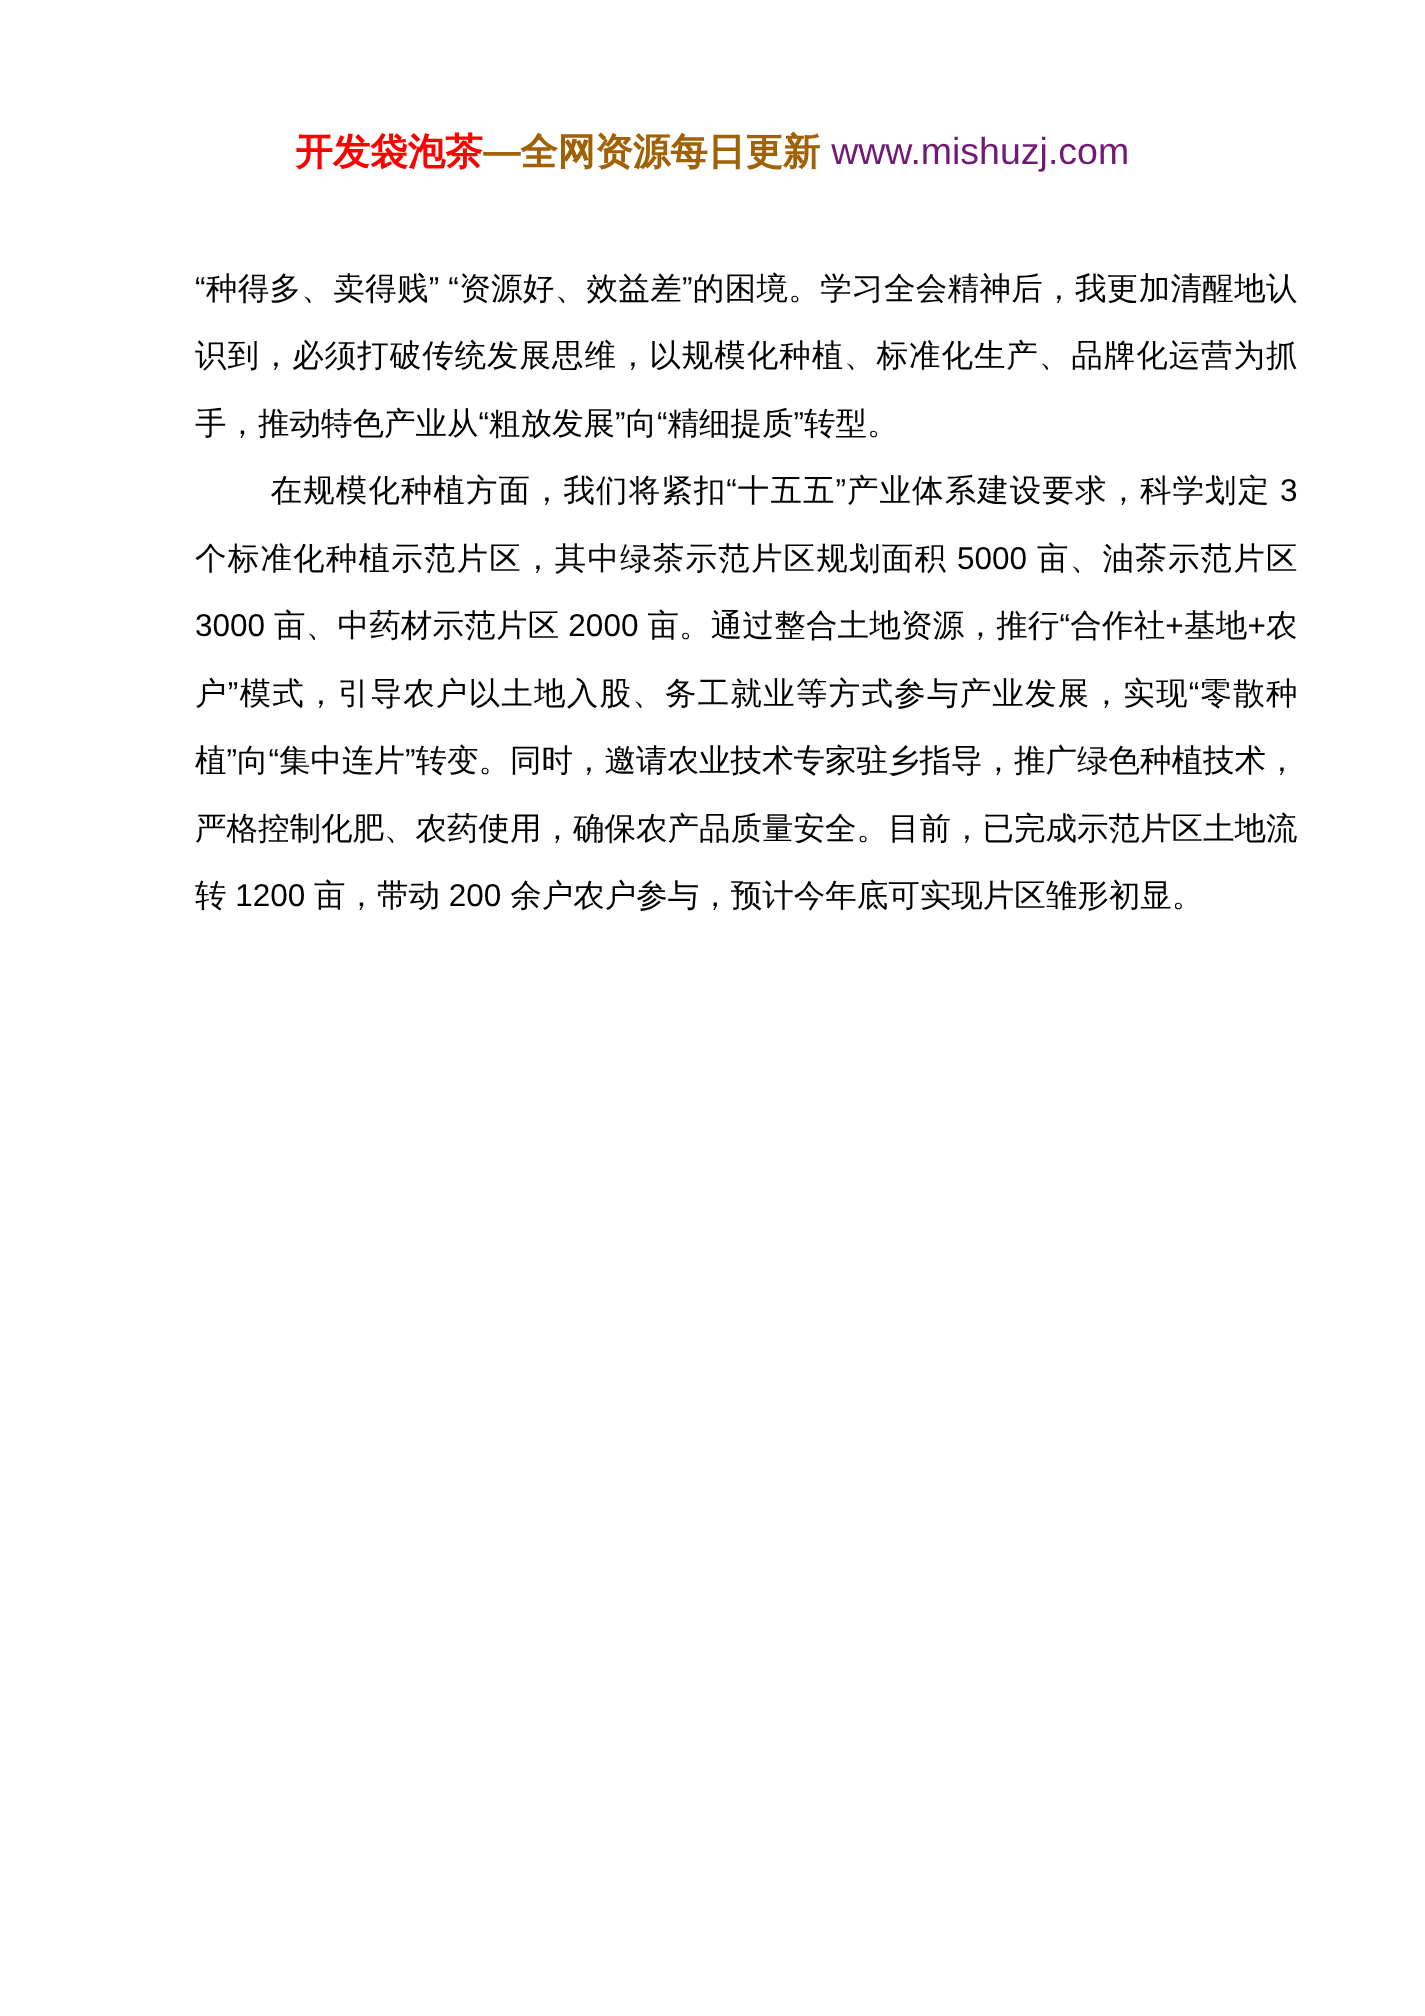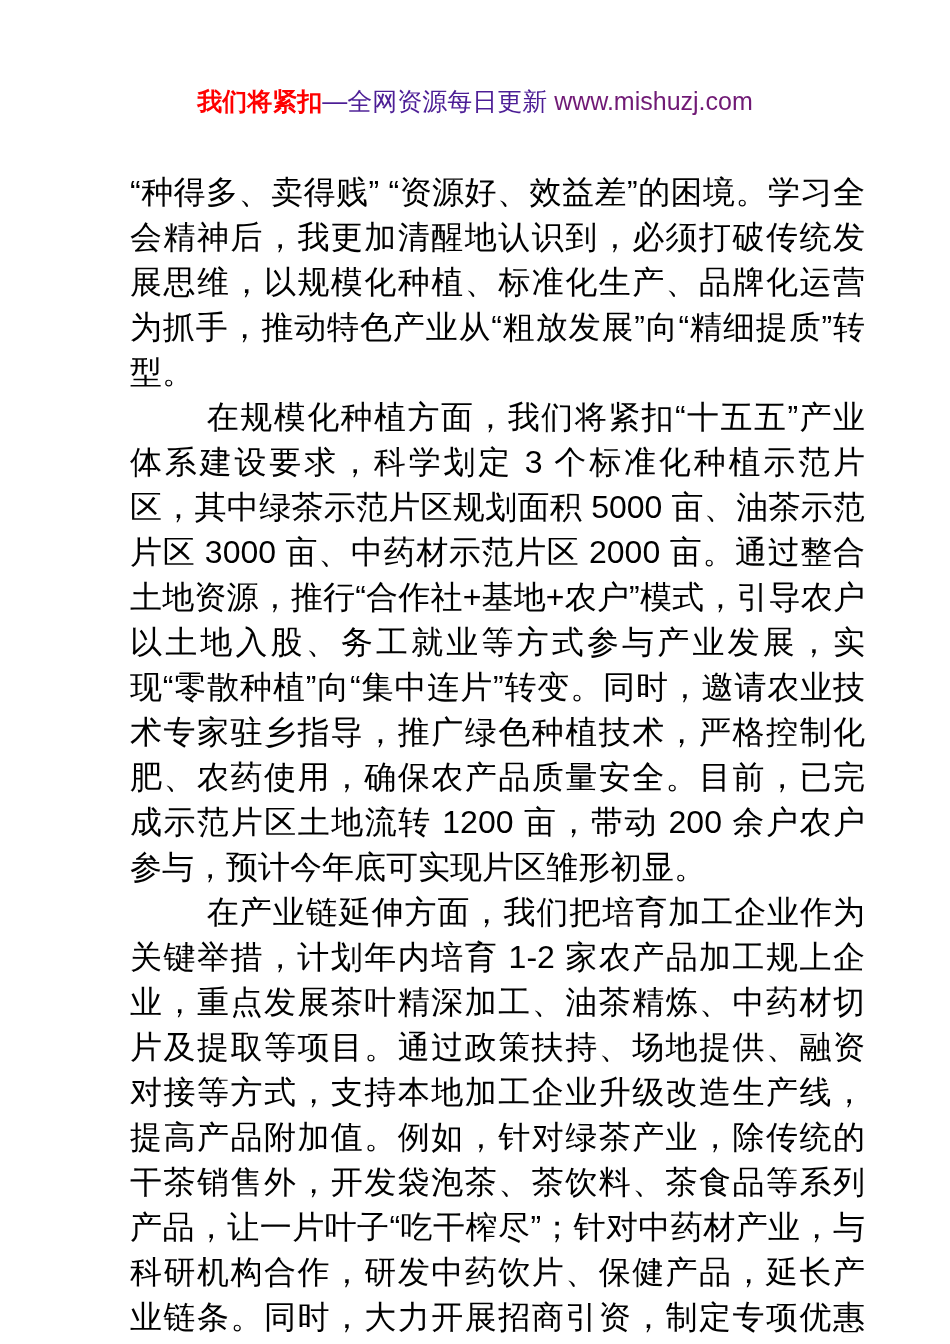--- a/index.html
+++ b/index.html
@@ -20,53 +20,52 @@
     text-align: center;
     font-size: 25px;
     line-height: 26px;
     white-space: pre;
   }
   .site-name {
     color: #fe0000;
     font-weight: bold;
   }
   .tagline {
-    color: #4c1d95;
-    font-weight: normal;
+    color: #a16207;
+    font-weight: bold;
     text-align: center;
   }
   .site-url {
     color: #701a75;
     font-weight: normal;
     cursor: pointer;
   }
   .content {
     margin: 56px 85px 0 130px;
     width: 735px;
     color: #000000;
   }
   .para {
     margin: 0;
-    font-size: 32px;
+    font-size: 21px;
     line-height: 45px;
     text-align: justify;
     text-justify: inter-ideograph;
     text-indent: 2.4em;
     color: #000000;
   }
   .para.no-indent {
     text-indent: 0;
   }
 </style>
 </head>
 <body>
 
 <div class="page">
 
-  <div class="header"><span class="site-name">我们将紧扣</span><span class="tagline">—全网资源每日更新 </span><span class="site-url">www.mishuzj.com</span></div>
+  <div class="header"><span class="site-name">开发袋泡茶</span><span class="tagline">—全网资源每日更新 </span><span class="site-url">www.mishuzj.com</span></div>
 
   <div class="content">
     <p class="para no-indent">“种得多、卖得贱” “资源好、效益差”的困境。学习全会精神后，我更加清醒地认识到，必须打破传统发展思维，以规模化种植、标准化生产、品牌化运营为抓手，推动特色产业从“粗放发展”向“精细提质”转型。</p>
     <p class="para">在规模化种植方面，我们将紧扣“十五五”产业体系建设要求，科学划定 3 个标准化种植示范片区，其中绿茶示范片区规划面积 5000 亩、油茶示范片区 3000 亩、中药材示范片区 2000 亩。通过整合土地资源，推行“合作社+基地+农户”模式，引导农户以土地入股、务工就业等方式参与产业发展，实现“零散种植”向“集中连片”转变。同时，邀请农业技术专家驻乡指导，推广绿色种植技术，严格控制化肥、农药使用，确保农产品质量安全。目前，已完成示范片区土地流转 1200 亩，带动 200 余户农户参与，预计今年底可实现片区雏形初显。</p>
-    <p class="para">在产业链延伸方面，我们把培育加工企业作为关键举措，计划年内培育 1-2 家农产品加工规上企业，重点发展茶叶精深加工、油茶精炼、中药材切片及提取等项目。通过政策扶持、场地提供、融资对接等方式，支持本地加工企业升级改造生产线，提高产品附加值。例如，针对绿茶产业，除传统的干茶销售外，开发袋泡茶、茶饮料、茶食品等系列产品，让一片叶子“吃干榨尽”；针对中药材产业，与科研机构合作，研发中药饮片、保健产品，延长产业链条。同时，大力开展招商引资，制定专项优惠政策，重点招引 3 家以上在产业整合、品牌运营、</p>
   </div>
 
 </div>
 
 </body></html>

